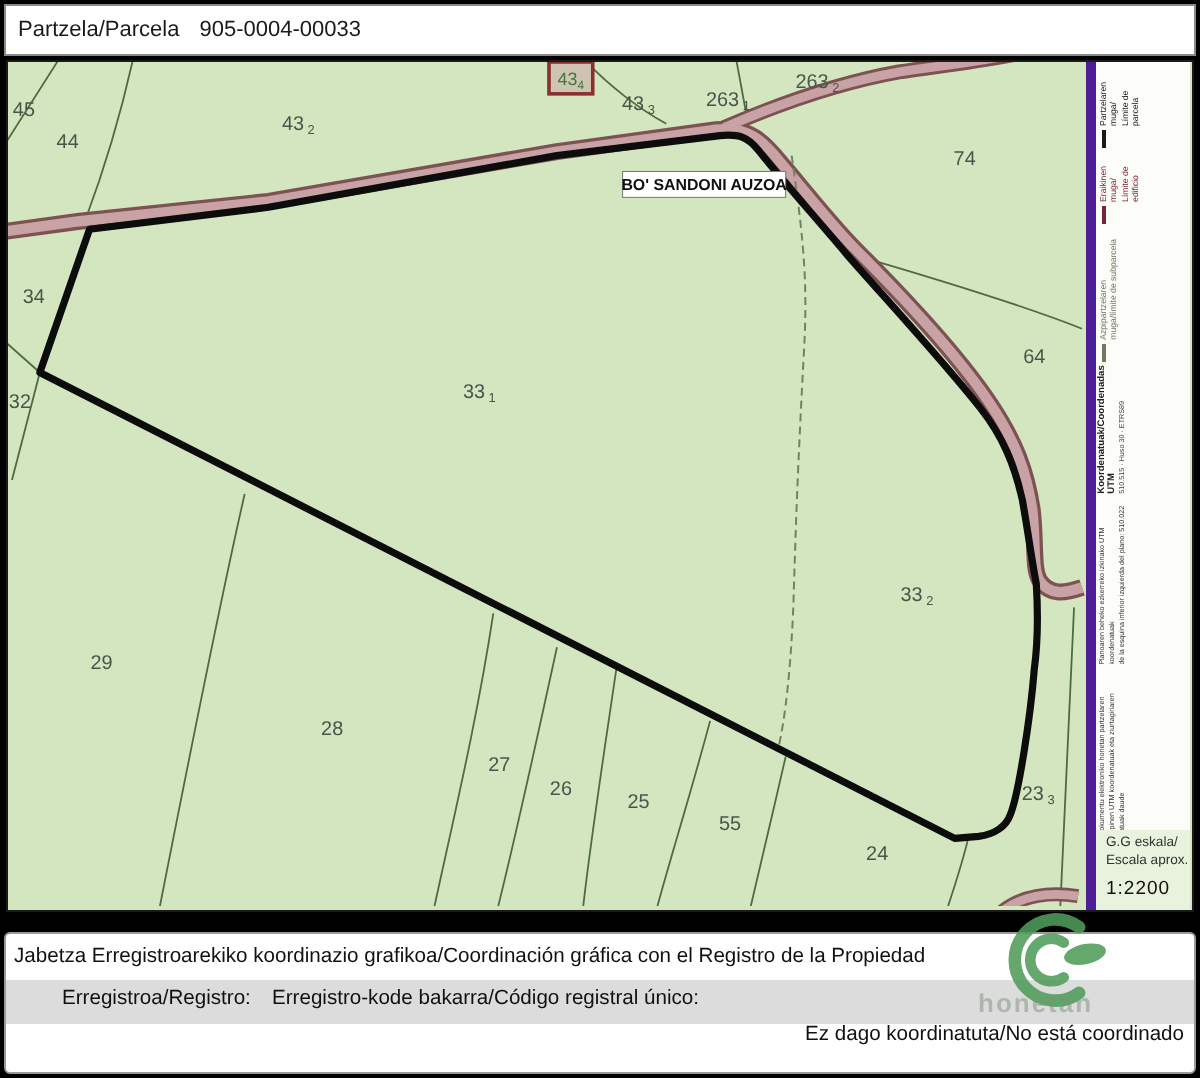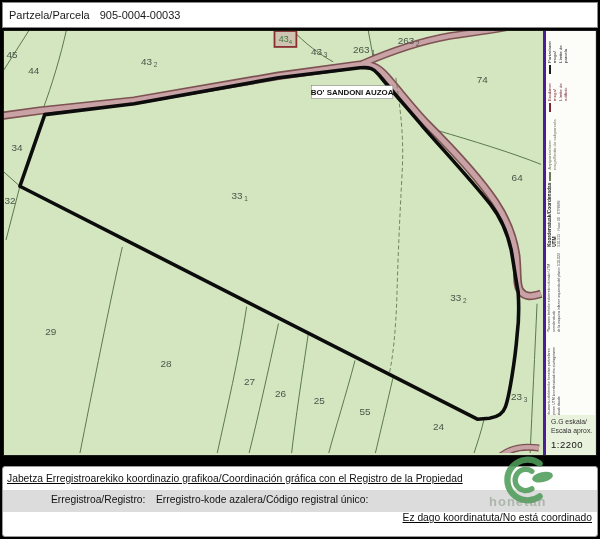--- a/index.html
+++ b/index.html
@@ -18,40 +18,40 @@
   
   .map-frame { position:absolute; left:3px; top:30px; width:594px; height:426px;
                border:1.6px solid #1a1a1a; display:flex; background:#d3e6bf; }
   .map-frame svg { display:block; }
 
   .parcel-label { font-family:"Liberation Sans",sans-serif; font-size:10px; fill:#4a554b; }
   .parcel-label .sub { font-size:6.5px; }
 
   
   .legend { position:relative; width:52px; height:100%; background:#fcfcf9;
-            border-left:3px solid #4c1d95; overflow:hidden; }
+            border-left:5px solid #4c1d95; overflow:hidden; }
   .legend-rot { position:absolute; left:1px; top:3px; width:384px; height:46px;
                 transform:rotate(-90deg) translateX(-384px); transform-origin:0 0;
                 display:flex; align-items:flex-start; }
   .note { width:108px; font-size:3.6px; line-height:1.35; color:#333; margin-right:6px; overflow:hidden; height:14px; }
   .coords { width:58px; margin-right:8px; }
   .coords .t1 { font-size:4.8px; font-weight:bold; color:#222; }
   .coords .t2 { font-size:3.6px; color:#444; }
   .lentry { display:flex; align-items:flex-start; margin-right:7px; font-size:4.3px; line-height:1.25; }
   .legend-dash { display:inline-block; width:9px; height:2.4px; margin:2px 2px 0 0; flex:none; }
   .scalebox { position:absolute; left:0; bottom:0; width:100%; height:40px; background:#e9f2dc;
               padding:3px 0 0 5px; font-size:6.8px; line-height:1.3; color:#333; }
   .scalebox .sv { font-size:9.5px; color:#111; letter-spacing:.5px; margin-top:3px; }
 
   
   .footer { position:absolute; left:2px; top:466px; width:596px; height:71px;
-            border:1px solid #9a9a9a; border-radius:3px; background:#fff; overflow:hidden;text-decoration:underline; }
+            border:1px solid #9a9a9a; border-radius:3px; background:#fff; overflow:hidden; }
   .frow1 { height:23px; display:flex; align-items:center; font-size:10.3px; color:#111; padding-left:4px; }
   .frow2 { height:22px; background:#dcdcdc; position:relative; font-size:10.3px; color:#111; }
-  .frow2 span { position:absolute; top:4px;margin-left:20px; }
+  .frow2 span { position:absolute; top:4px; }
   .f-reg { left:28px; } .f-code { left:133px; } .f-date { left:380px; }
   .frow3 { height:24px; display:flex; align-items:flex-start; justify-content:flex-end;
            font-size:10.3px; color:#111; padding-right:5px; }
 
   
   .wm-logo { position:absolute; left:499px; top:451px; width:58px; height:58px; opacity:.88; z-index:5; }
   .wm-text { position:absolute; left:489px; top:494px; font-size:13px; font-weight:bold;
              letter-spacing:1px; color:#7e937e; opacity:.5; z-index:6; }
 </style>
 </head>
@@ -168,21 +168,21 @@
       </div>
     </div>
   </div>
 
   <div class="footer">
     <div class="frow1">
       <span>Jabetza Erregistroarekiko koordinazio grafikoa/Coordinación gráfica con el Registro de la Propiedad</span>
     </div>
     <div class="frow2">
       <span class="f-reg">Erregistroa/Registro:</span>
-      <span class="f-code">Erregistro-kode azalera/Código registral único:</span>
+      <span class="f-code">Erregistro-kode bakarra/Código registral único:</span>
     </div>
     <div class="frow3">
       <span>Ez dago koordinatuta/No está coordinado</span>
     </div>
   </div>
 
   <svg class="wm-logo" viewBox="0 0 60 60">
     <path d="M 42,13 A 21,21 0 1 0 42,47" fill="none" stroke="#4f9d5a" stroke-width="6.5" stroke-linecap="round"></path>
     <path d="M 34,21 A 11,11 0 1 0 34,39" fill="none" stroke="#4f9d5a" stroke-width="5.5" stroke-linecap="round"></path>
     <ellipse cx="45" cy="27" rx="11" ry="5.2" fill="#4f9d5a" transform="rotate(-12 45 27)"></ellipse>

